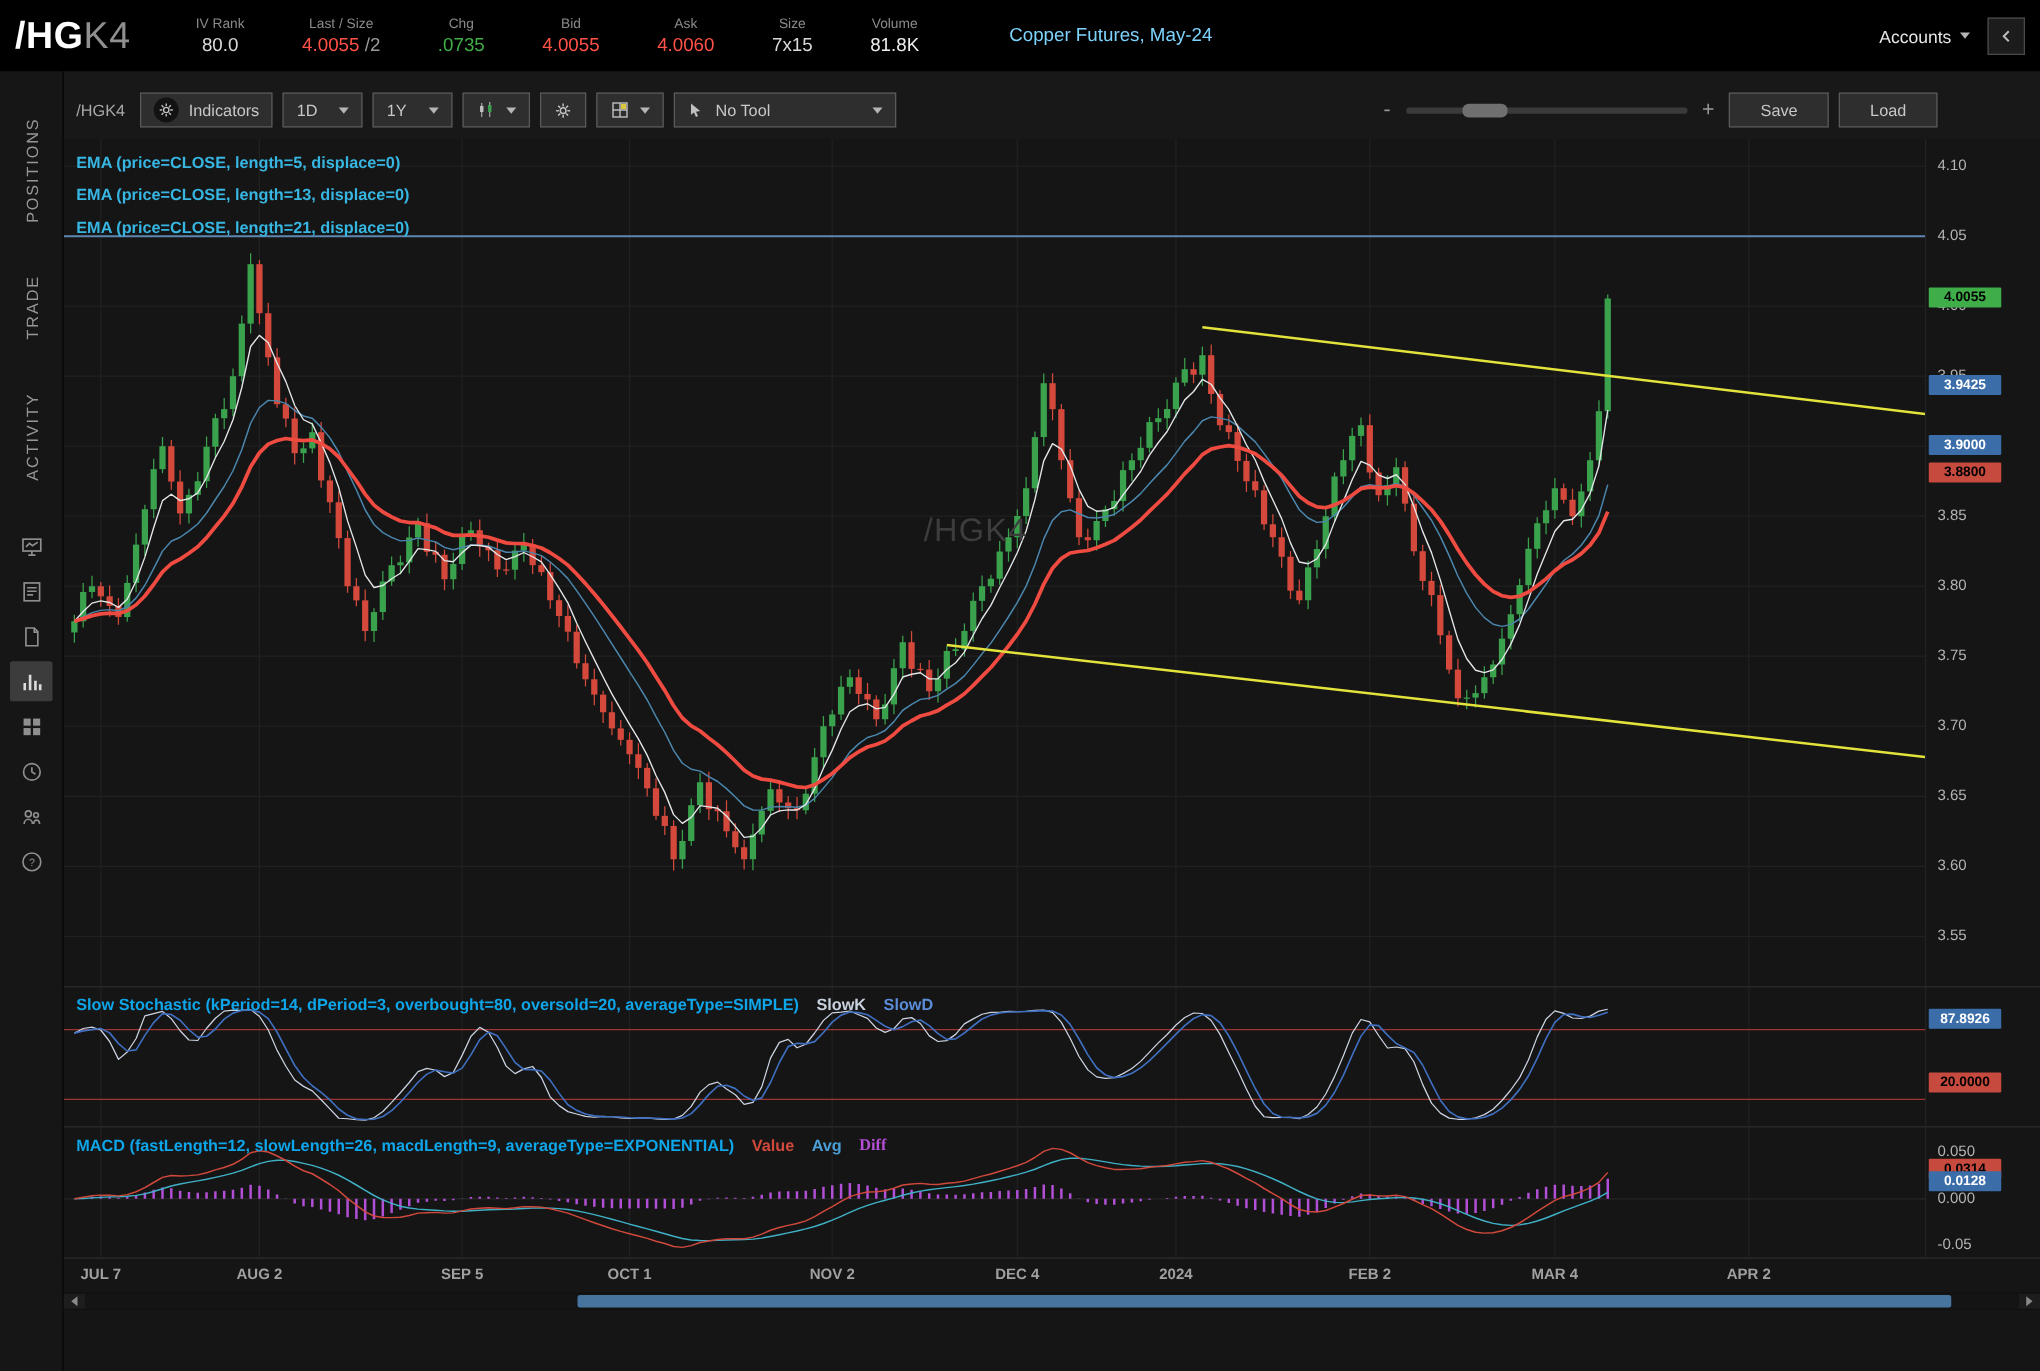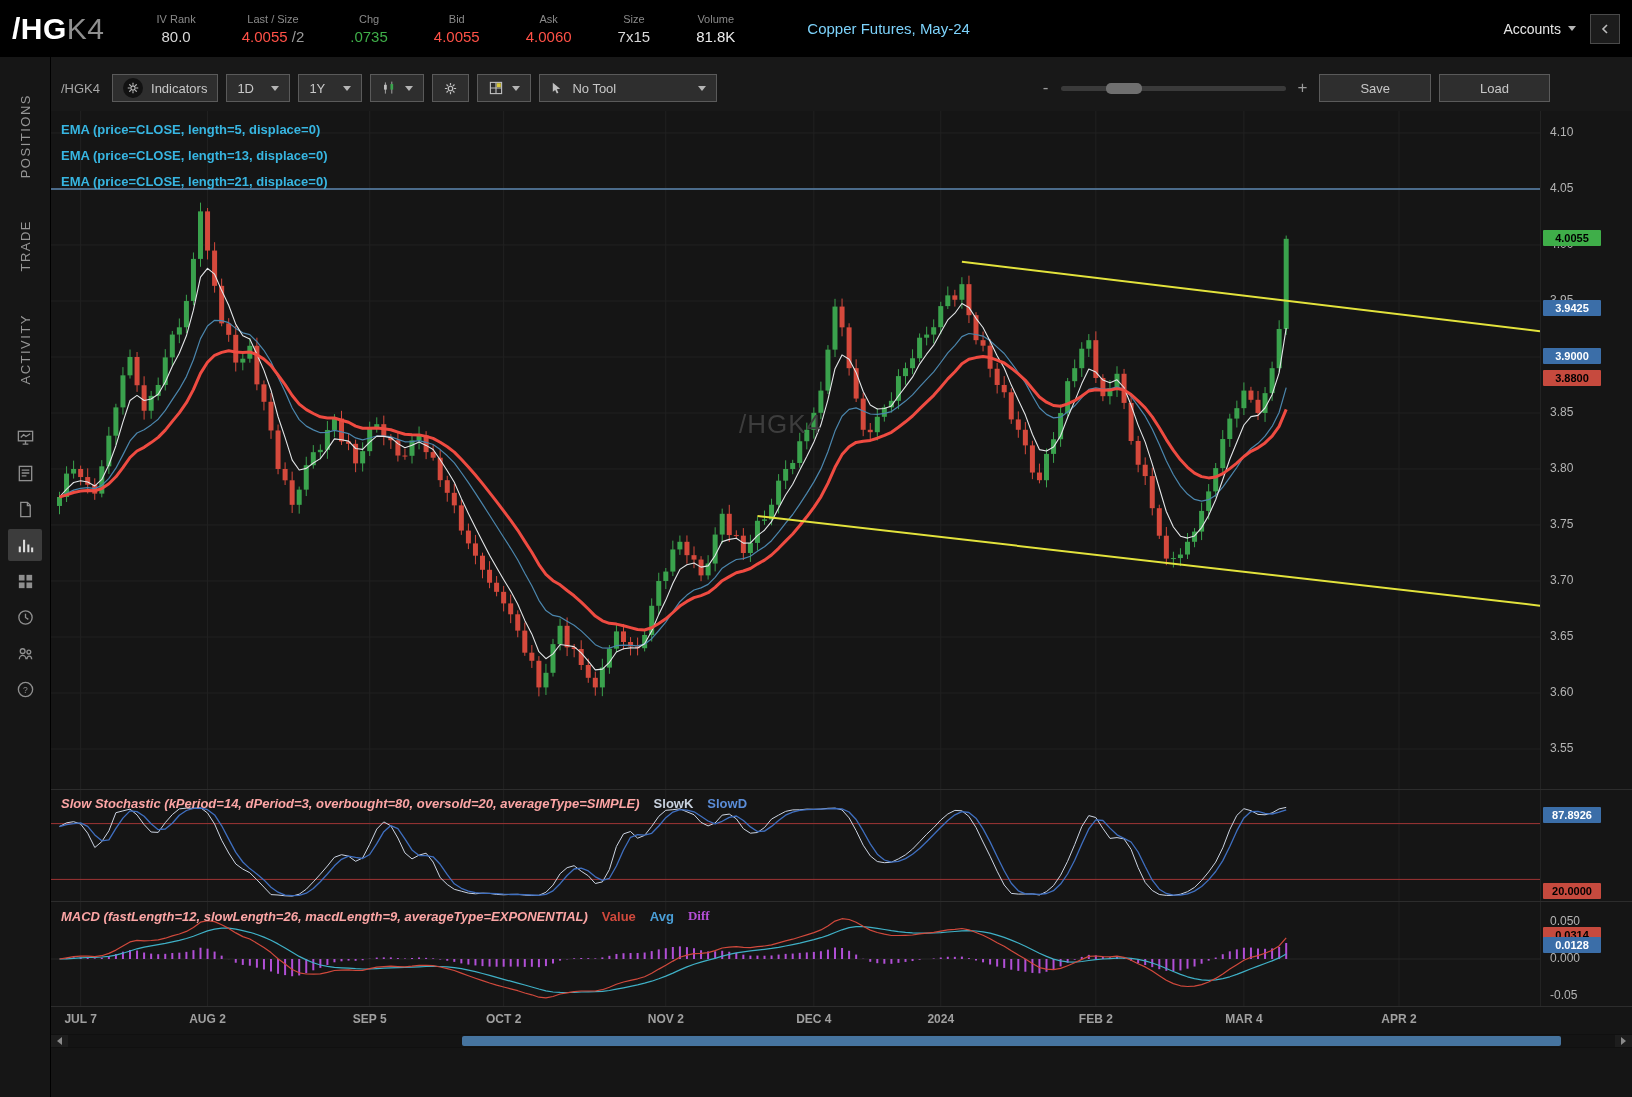--- a/index.html
+++ b/index.html
@@ -35,21 +35,21 @@
     color:#8f8f8f; cursor:pointer; border-radius:2px; }
   .side-ico.active { background:#3c3c3c; color:#dcdcdc; }
 
   
   .content { flex:1; min-width:0; display:flex; flex-direction:column; background:#181818; }
   .toolbar { display:flex; align-items:center; gap:8px; margin:16px 82px 8px 6px; height:30px; }
   .tb-sym { color:#a8a8a8; font-size:13px; margin:0 4px; }
   .tb-btn { height:28px; background:#2e2e2e; border:1px solid #5a5a5a; color:#c8c8c8; font-size:13px;
     display:flex; align-items:center; gap:8px; padding:0 10px; cursor:pointer; font-family:inherit; white-space:nowrap; }
   .tb-btn.dd { justify-content:space-between; }
-  .tb-btn.wide { padding:0 40px;text-align:right; }
+  .tb-btn.wide { padding:0 24px;text-align:right; }
   .tb-btn.toolsel { width:178px; }
   .tb-btn.tf { width:64px; }
   .ticon { display:flex; align-items:center; color:#c0c0c0; }
   .ticon.round { background:#121212; border-radius:50%; padding:3px; }
   .tb-spacer { flex:1; }
   .zoom-sign { color:#9a9a9a; font-size:17px; cursor:pointer; padding:0 4px; user-select:none; }
   .zoom-track { width:225px; height:5px; background:#3a3a3a; border-radius:3px; position:relative; cursor:pointer; }
   .zoom-handle { position:absolute; left:45px; top:-3px; width:36px; height:11px; background:#6f6f6f; border-radius:5px; cursor:grab; }
 
   
@@ -60,21 +60,21 @@
   .prow-macd  { height:105px; border-top:1px solid #2c2c2c; }
   .plot { flex:1; position:relative; overflow:hidden; }
   .plot svg { position:absolute; left:0; top:0; display:block; }
   .paxis { width:92px; position:relative; border-left:1px solid #232323; overflow:hidden; }
   .tick { position:absolute; left:9px; font-size:12px; color:#b4b4b4; }
   .badge { position:absolute; left:2px; min-width:58px; text-align:center; font-size:11px; font-weight:bold;
     padding:2px 3px; border-radius:1px; }
   .legend { position:absolute; left:10px; top:6px; z-index:5; }
   .ema-leg div { color:#37b6e2; font-size:13px; font-weight:bold; line-height:26px; cursor:pointer; white-space:nowrap; }
   .panel-leg { display:flex; gap:14px; align-items:center; font-size:13px; font-weight:bold; white-space:nowrap; }
-  .panel-leg .t  { color:#fca5a5; cursor:pointer;font-style:italic; }
+  .panel-leg .t  { color:#0ea5e9; cursor:pointer; }
   .panel-leg .lk { color:#c9d2df; } .panel-leg .ld { color:#5b8dd8; }
   .panel-leg .lv { color:#d0493c; } .panel-leg .la { color:#4a9fd8; } .panel-leg .ldf { color:#b44fd6;font-family:Liberation Serif, serif; }
   .watermark { position:absolute; left:688px; top:298px; font-size:26px; color:#3d3d3d; letter-spacing:1px; z-index:1; }
 
   .xaxis-row { height:26px; display:flex; border-top:1px solid #2c2c2c; }
   .xaxis-plot { flex:1; position:relative; }
   .xaxis-stub { width:92px; }
   .xlab { position:absolute; top:5px; transform:translateX(-50%); font-size:12px; font-weight:bold; color:#a0a0a0; white-space:nowrap; }
 
   .scroll-row { height:14px; margin-top:2px; display:flex; align-items:center; background:#101010; }
@@ -708,21 +708,21 @@
                   <line x1="1348" y1="0" x2="1348" y2="111"></line>
                 </g>
                 <line x1="0" y1="33.6" x2="1489" y2="33.6" stroke="#9e3434"></line>
                 <line x1="0" y1="89.4" x2="1489" y2="89.4" stroke="#9e3434"></line>
                 <polyline points="8.5,36.5 15.6,32.8 22.6,31.7 29.6,34.0 36.7,43.2 43.8,57.5 50.8,51.6 57.9,40.8 64.9,22.7 71.9,20.9 79.0,19.1 86.0,24.9 93.1,34.6 100.1,42.0 107.2,42.4 114.3,32.6 121.3,24.6 128.3,18.9 135.4,18.1 142.4,18.3 149.5,17.7 156.5,23.0 163.6,34.0 170.7,50.3 177.7,63.0 184.8,74.0 191.8,79.1 198.8,82.7 205.9,89.8 212.9,97.1 220.0,104.6 227.0,105.0 234.1,105.8 241.2,106.1 248.2,104.2 255.3,99.2 262.3,91.9 269.3,84.2 276.4,76.0 283.4,67.3 290.5,64.7 297.6,66.2 304.6,71.3 311.6,68.0 318.7,54.3 325.8,39.0 332.8,31.9 339.8,35.8 346.9,48.0 353.9,62.9 361.0,68.9 368.1,65.1 375.1,63.2 382.1,72.0 389.2,87.6 396.3,94.5 403.3,99.3 410.3,101.2 417.4,103.1 424.4,103.8 431.5,103.1 438.6,103.4 445.6,104.4 452.6,104.8 459.7,104.4 466.8,104.3 473.8,105.1 480.8,105.5 487.9,105.3 494.9,102.3 502.0,95.1 509.1,83.7 516.1,77.7 523.1,75.7 530.2,81.2 537.3,85.8 544.3,93.5 551.4,91.9 558.4,79.5 565.4,56.5 572.5,43.9 579.5,41.5 586.6,48.2 593.6,45.4 600.7,36.4 607.8,26.3 614.8,20.3 621.9,19.7 628.9,18.8 635.9,21.8 643.0,24.7 650.0,32.4 657.1,35.9 664.1,33.0 671.2,25.1 678.3,24.1 685.3,28.8 692.4,38.7 699.4,43.2 706.4,42.5 713.5,37.5 720.5,29.1 727.6,25.1 734.6,21.4 741.7,19.9 748.8,19.8 755.8,19.1 762.9,19.3 769.9,19.1 776.9,18.3 784.0,18.1 791.0,19.9 798.1,27.9 805.1,40.6 812.2,55.2 819.3,65.9 826.3,71.5 833.4,72.7 840.4,72.2 847.4,68.9 854.5,64.8 861.5,59.1 868.6,51.7 875.6,44.3 882.7,37.6 889.8,30.0 896.8,24.0 903.9,20.4 910.9,20.8 917.9,26.4 925.0,37.5 932.0,52.0 939.1,66.2 946.1,81.2 953.2,95.0 960.3,103.4 967.3,104.1 974.4,104.0 981.4,103.9 988.4,105.0 995.5,101.6 1002.5,95.6 1009.6,85.2 1016.6,71.3 1023.7,54.6 1030.8,36.5 1037.8,25.6 1044.8,27.5 1051.9,38.4 1059.0,48.4 1066.0,47.6 1073.0,48.9 1080.1,59.4 1087.1,77.5 1094.2,92.5 1101.3,100.5 1108.3,104.5 1115.3,105.4 1122.4,105.4 1129.5,104.2 1136.5,101.7 1143.5,97.4 1150.6,90.4 1157.6,82.0 1164.7,72.1 1171.8,57.8 1178.8,39.5 1185.8,25.4 1192.9,18.7 1200.0,20.7 1207.0,24.4 1214.0,24.8 1221.1,22.9 1228.1,18.9 1235.2,17.4" fill="none" stroke="#ccd4e2" stroke-width="1" stroke-linejoin="round"></polyline>
                 <polyline points="8.5,36.5 15.6,34.7 22.6,33.7 29.6,32.8 36.7,36.3 43.8,44.9 50.8,50.8 57.9,49.9 64.9,38.3 71.9,28.1 79.0,20.9 86.0,21.6 93.1,26.2 100.1,33.8 107.2,39.7 114.3,39.0 121.3,33.2 128.3,25.3 135.4,20.5 142.4,18.4 149.5,18.0 156.5,19.7 163.6,24.9 170.7,35.8 177.7,49.1 184.8,62.4 191.8,72.0 198.8,78.6 205.9,83.9 212.9,89.9 220.0,97.2 227.0,102.2 234.1,105.1 241.2,105.6 248.2,105.4 255.3,103.2 262.3,98.5 269.3,91.8 276.4,84.0 283.4,75.8 290.5,69.3 297.6,66.1 304.6,67.4 311.6,68.5 318.7,64.5 325.8,53.7 332.8,41.7 339.8,35.6 346.9,38.6 353.9,48.9 361.0,59.9 368.1,65.6 375.1,65.7 382.1,66.8 389.2,74.3 396.3,84.7 403.3,93.8 410.3,98.3 417.4,101.2 424.4,102.7 431.5,103.3 438.6,103.4 445.6,103.6 452.6,104.2 459.7,104.5 466.8,104.5 473.8,104.6 480.8,105.0 487.9,105.3 494.9,104.4 502.0,100.9 509.1,93.7 516.1,85.5 523.1,79.0 530.2,78.2 537.3,80.9 544.3,86.8 551.4,90.4 558.4,88.3 565.4,76.0 572.5,60.0 579.5,47.3 586.6,44.6 593.6,45.1 600.7,43.3 607.8,36.0 614.8,27.7 621.9,22.1 628.9,19.6 635.9,20.1 643.0,21.8 650.0,26.3 657.1,31.0 664.1,33.8 671.2,31.3 678.3,27.4 685.3,26.0 692.4,30.5 699.4,36.9 706.4,41.5 713.5,41.1 720.5,36.4 727.6,30.6 734.6,25.2 741.7,22.1 748.8,20.4 755.8,19.6 762.9,19.4 769.9,19.2 776.9,18.9 784.0,18.5 791.0,18.8 798.1,22.0 805.1,29.5 812.2,41.2 819.3,53.9 826.3,64.2 833.4,70.0 840.4,72.1 847.4,71.3 854.5,68.6 861.5,64.3 868.6,58.5 875.6,51.7 882.7,44.5 889.8,37.3 896.8,30.5 903.9,24.8 910.9,21.7 917.9,22.5 925.0,28.2 932.0,38.6 939.1,51.9 946.1,66.5 953.2,80.8 960.3,93.2 967.3,100.8 974.4,103.8 981.4,104.0 988.4,104.3 995.5,103.5 1002.5,100.7 1009.6,94.1 1016.6,84.0 1023.7,70.3 1030.8,54.1 1037.8,38.9 1044.8,29.9 1051.9,30.5 1059.0,38.1 1066.0,44.8 1073.0,48.3 1080.1,52.0 1087.1,62.0 1094.2,76.5 1101.3,90.2 1108.3,99.2 1115.3,103.5 1122.4,105.1 1129.5,105.0 1136.5,103.8 1143.5,101.1 1150.6,96.5 1157.6,89.9 1164.7,81.5 1171.8,70.6 1178.8,56.5 1185.8,40.9 1192.9,27.9 1200.0,21.6 1207.0,21.3 1214.0,23.3 1221.1,24.0 1228.1,22.2 1235.2,19.8" fill="none" stroke="#3f6fc0" stroke-width="1.3" stroke-linejoin="round"></polyline>
               </svg>
             </div>
           <div class="paxis" id="axis-stoch">
               <div class="badge" style="background: rgb(59, 110, 168); color: rgb(255, 255, 255); top: 17.2599px;">87.8926</div>
-              <div class="badge" style="background: rgb(198, 74, 62); color: rgb(0, 0, 0); top: 93px;">20.0000</div>
+              <div class="badge" style="background: rgb(198, 74, 62); color: rgb(0, 0, 0); top: 68px;">20.0000</div>
             </div>
         </div>
 
         <div class="prow prow-macd">
           <div class="plot" id="plot-macd">
             <div class="legend panel-leg">
               <span class="t">MACD (fastLength=12, slowLength=26, macdLength=9, averageType=EXPONENTIAL)</span>
               <span class="lv">Value</span>
               <span class="la">Avg</span>
               <span class="ldf">Diff</span>
@@ -929,21 +929,21 @@
               <div class="badge" style="background: rgb(198, 74, 62); color: rgb(0, 0, 0); top: 24.764px;">0.0314</div>
               <div class="badge" style="background: rgb(59, 110, 168); color: rgb(255, 255, 255); top: 35.272px;">0.0128</div>
             </div>
         </div>
 
         <div class="xaxis-row">
           <div class="xaxis-plot" id="xaxis-plot">
               <div class="xlab" style="left: 29.65px;">JUL 7</div>
               <div class="xlab" style="left: 156.55px;">AUG 2</div>
               <div class="xlab" style="left: 318.7px;">SEP 5</div>
-              <div class="xlab" style="left: 452.65px;">OCT 2</div>
+              <div class="xlab" style="left: 452.65px;">OCT 1</div>
               <div class="xlab" style="left: 614.8px;">NOV 2</div>
               <div class="xlab" style="left: 762.85px;">DEC 4</div>
               <div class="xlab" style="left: 889.75px;">2024</div>
               <div class="xlab" style="left: 1044.85px;">FEB 2</div>
               <div class="xlab" style="left: 1192.9px;">MAR 4</div>
               <div class="xlab" style="left: 1348px;">APR 2</div>
             </div>
           <div class="xaxis-stub"></div>
         </div>
 

